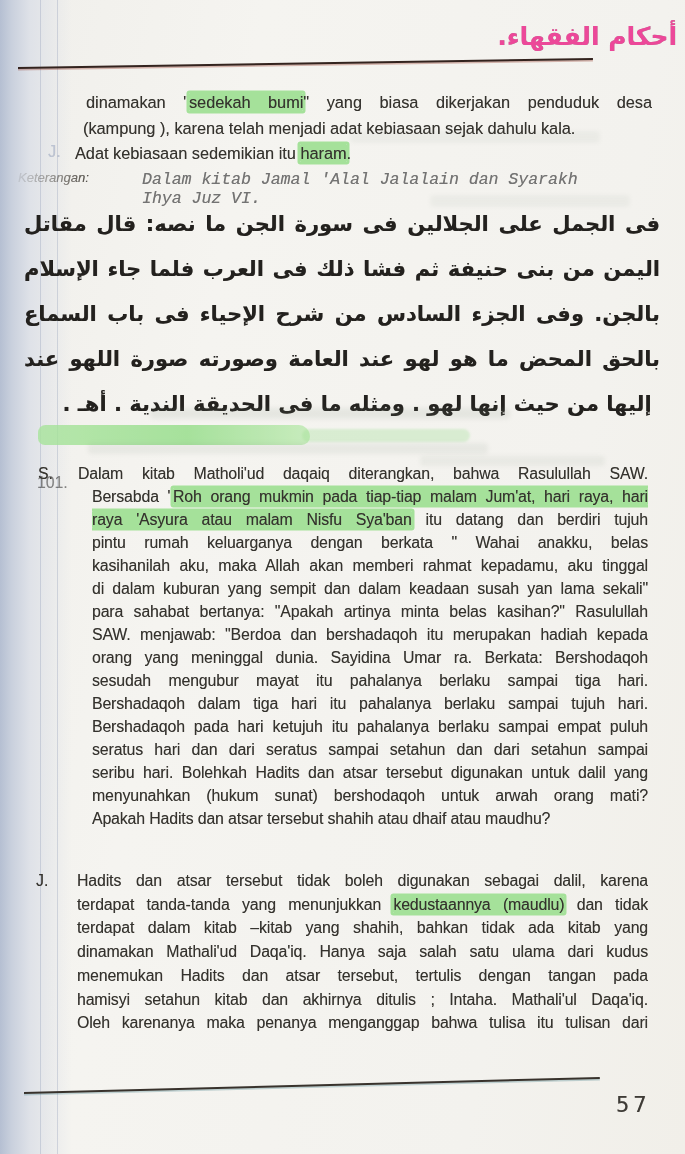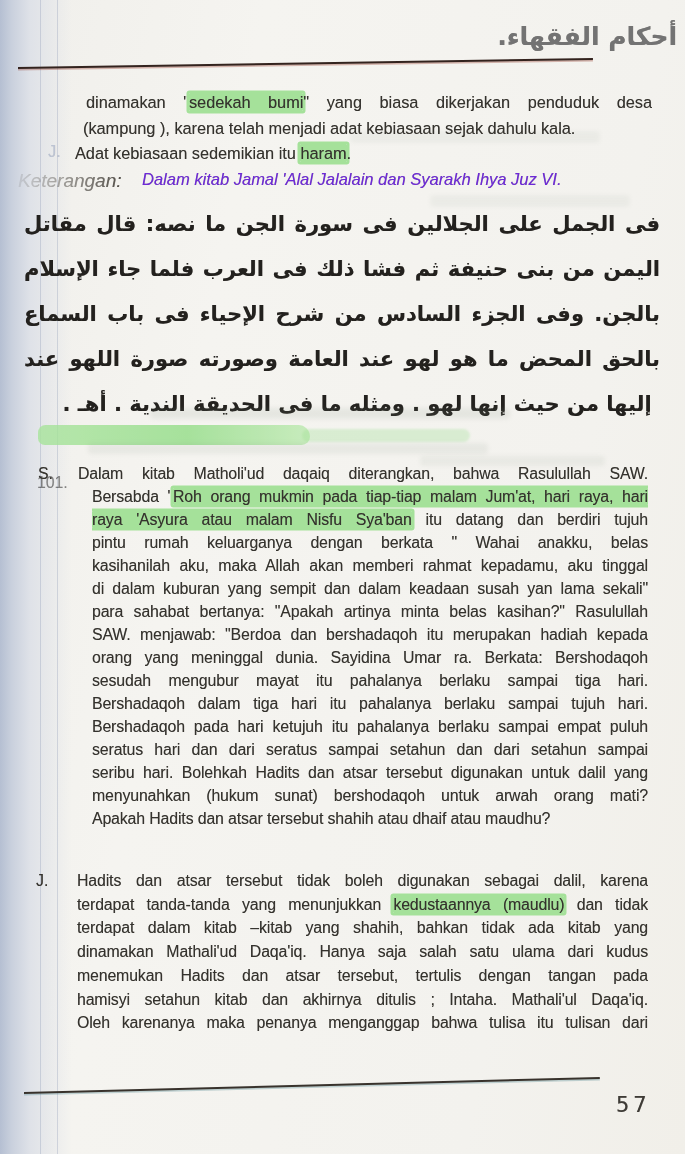--- a/index.html
+++ b/index.html
@@ -12,38 +12,38 @@
   }
   .gutter{position:absolute;left:0;top:0;width:72px;height:100%;
     background:linear-gradient(90deg,#b5bfd2 0%,#c9d0dd 16%,#dfe2e8 42%,rgba(244,243,239,0) 100%);}
   .fold{position:absolute;top:0;height:100%;width:1px;background:rgba(125,140,172,.28);}
   .f1{left:40px;} .f2{left:57px;}
 
   .top-rule{position:absolute;left:18px;top:67px;width:575px;height:2px;background:#33231e;
     transform:rotate(-0.9deg);transform-origin:left center;
     box-shadow:0 1.5px 0 rgba(150,60,45,.35);}
   .title-ar{position:absolute;right:8px;top:22px;font-family:"DejaVu Sans",sans-serif;
-    direction:rtl;font-size:25px;font-weight:bold;color:#737373;letter-spacing:1px;}
+    direction:rtl;font-size:25px;font-weight:bold;color:#ec4899;letter-spacing:1px;}
 
   .tl{text-align:justify;overflow:hidden;}
   .tl.just{text-align-last:justify;}
   .hl{background:var(--hl,#a5e19a);box-shadow:0 0 0 2.5px var(--hl,#a5e19a);border-radius:1px;}
 
   .body-block{position:absolute;font-size:16.3px;line-height:25.5px;}
   #para1{left:86px;top:90px;width:566px;}
   #para1 .tl:last-child{margin-left:-3px;}
 
   .marker{position:absolute;font-size:16.3px;}
   .item-marker{left:48px;top:142px;color:#8696b8;opacity:.45;filter:blur(.4px);}
   #itemAdat{left:75px;top:141px;width:575px;}
 
-  .ket-label{position:absolute;left:18px;top:170px;font-style:italic;font-size:19px;color:#49453f;
+  .ket-label{position:absolute;left:18px;top:170px;font-style:italic;font-size:13px;color:#49453f;
     -webkit-mask-image:linear-gradient(90deg,rgba(0,0,0,.12),rgba(0,0,0,.95));
     mask-image:linear-gradient(90deg,rgba(0,0,0,.12),rgba(0,0,0,.95));}
-  .ket-text{position:absolute;left:142px;top:170px;width:460px;font-style:italic;font-size:16.5px;color:#6d28d9;}
+  .ket-text{position:absolute;left:142px;top:170px;width:460px;font-style:italic;font-size:16.5px;color:#737373;font-family:Liberation Mono, monospace;}
 
   .arabic{position:absolute;left:24px;top:202px;width:636px;direction:rtl;
     font-family:"DejaVu Sans",sans-serif;font-size:21px;font-weight:700;color:#23211e;}
   .arabic .tl{height:45px;line-height:45px;}
   .arabic .tl:last-child{text-align:right;text-align-last:center;padding-left:30px;}
 
   .smear-main{position:absolute;left:38px;top:425px;width:272px;height:20px;opacity:.8;
     background:linear-gradient(90deg,#a8e49c,var(--smear,#93dd87) 55%,#bdeab1);
     border-radius:9px 14px 10px 8px;filter:blur(.7px);}
   .smear-tail{position:absolute;left:302px;top:429px;width:168px;height:13px;opacity:.28;

